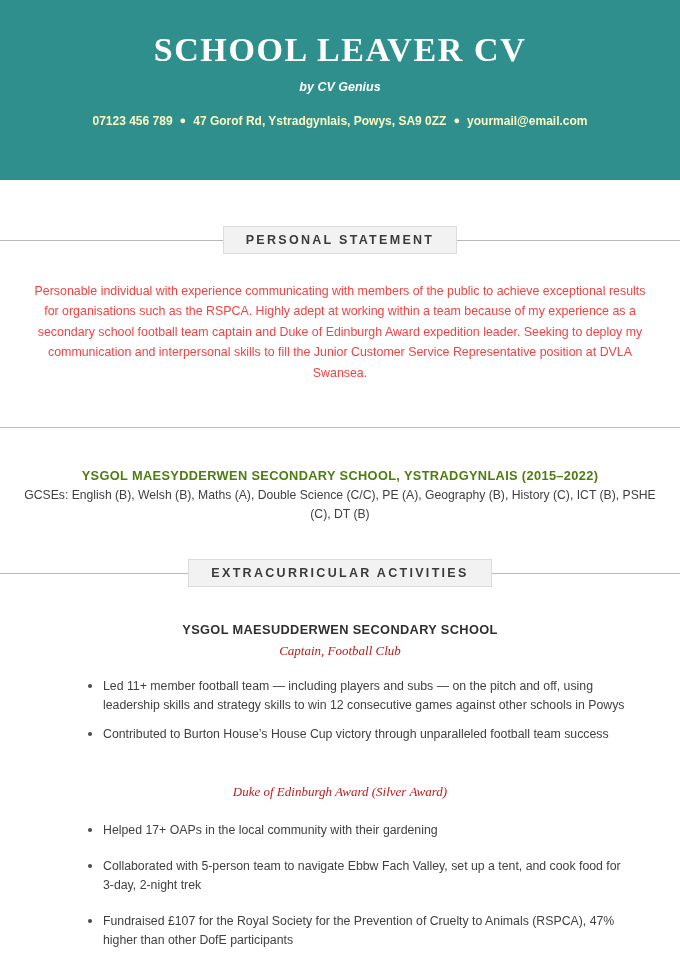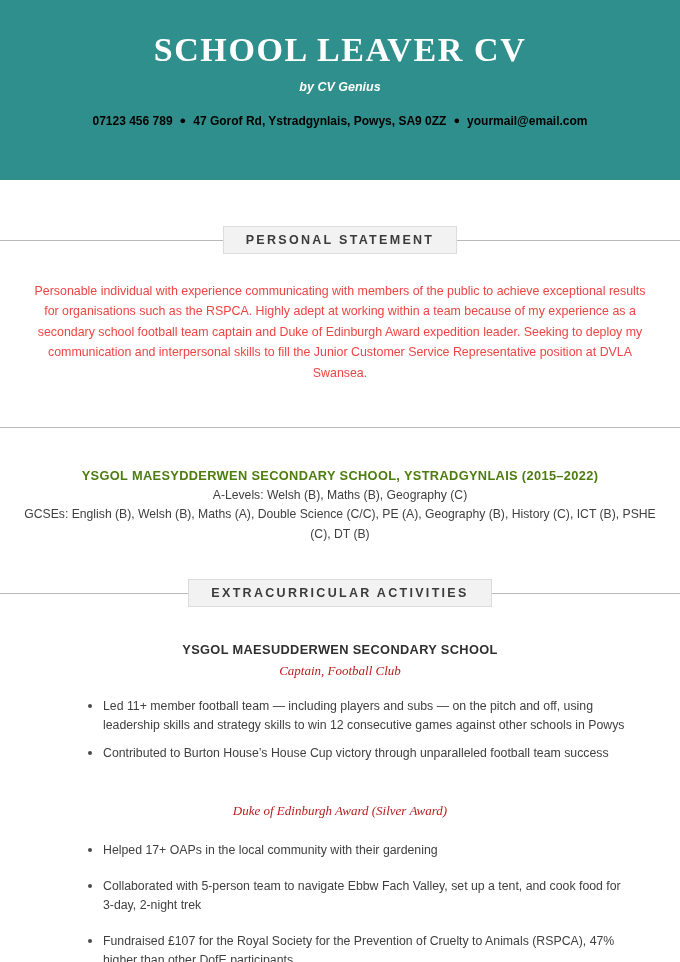--- a/index.html
+++ b/index.html
@@ -38,21 +38,21 @@
     font-style: italic;
     font-weight: bold;
     font-size: 12.5px;
     color: #ffffff;
     margin: 14px 0 0 0;
     line-height: 1;
   }
   .contact-line {
     font-size: 12px;
     font-weight: bold;
-    color: #000000;
+    color: #fef9c3;
     margin-top: 21px;
     line-height: 1;
     white-space: nowrap;
   }
   .contact-sep {
     display: inline-block;
     margin: 0 7px;
     font-size: 11px;
     position: relative;
     top: -1px;
@@ -193,21 +193,20 @@
 </div>
 
 <div class="statement">Personable individual with experience communicating with members of the public to achieve exceptional results for organisations such as the RSPCA. Highly adept at working within a team because of my experience as a secondary school football team captain and Duke of Edinburgh Award expedition leader. Seeking to deploy my communication and interpersonal skills to fill the Junior Customer Service Representative position at DVLA Swansea.</div>
 
 <div class="section-head" style="margin-top:27px;">
   <div class="rule"></div>
 </div>
 
 <div class="edu-block">
   <div class="edu-school">YSGOL MAESYDDERWEN SECONDARY SCHOOL, YSTRADGYNLAIS (2015–2022)</div>
-  <div class="edu-line">A-Levels: Welsh (B), Maths (B), Geography (C)</div>
   <div class="edu-line">GCSEs: English (B), Welsh (B), Maths (A), Double Science (C/C), PE (A), Geography (B), History (C), ICT (B), PSHE (C), DT (B)</div>
 </div>
 
 <div class="section-head" style="margin-top:31px;">
   <div class="rule"></div>
   <div class="label">EXTRACURRICULAR ACTIVITIES</div>
 </div>
 
 <div class="xc-block">
   <div class="xc-org">YSGOL MAESUDDERWEN SECONDARY SCHOOL</div>

